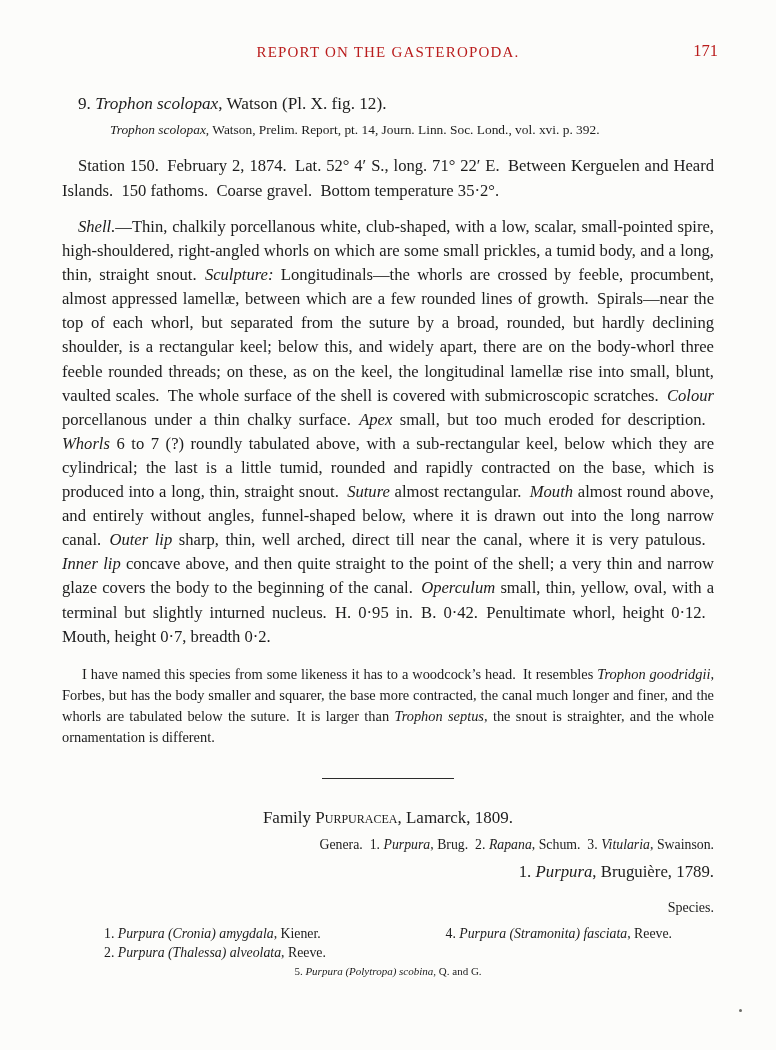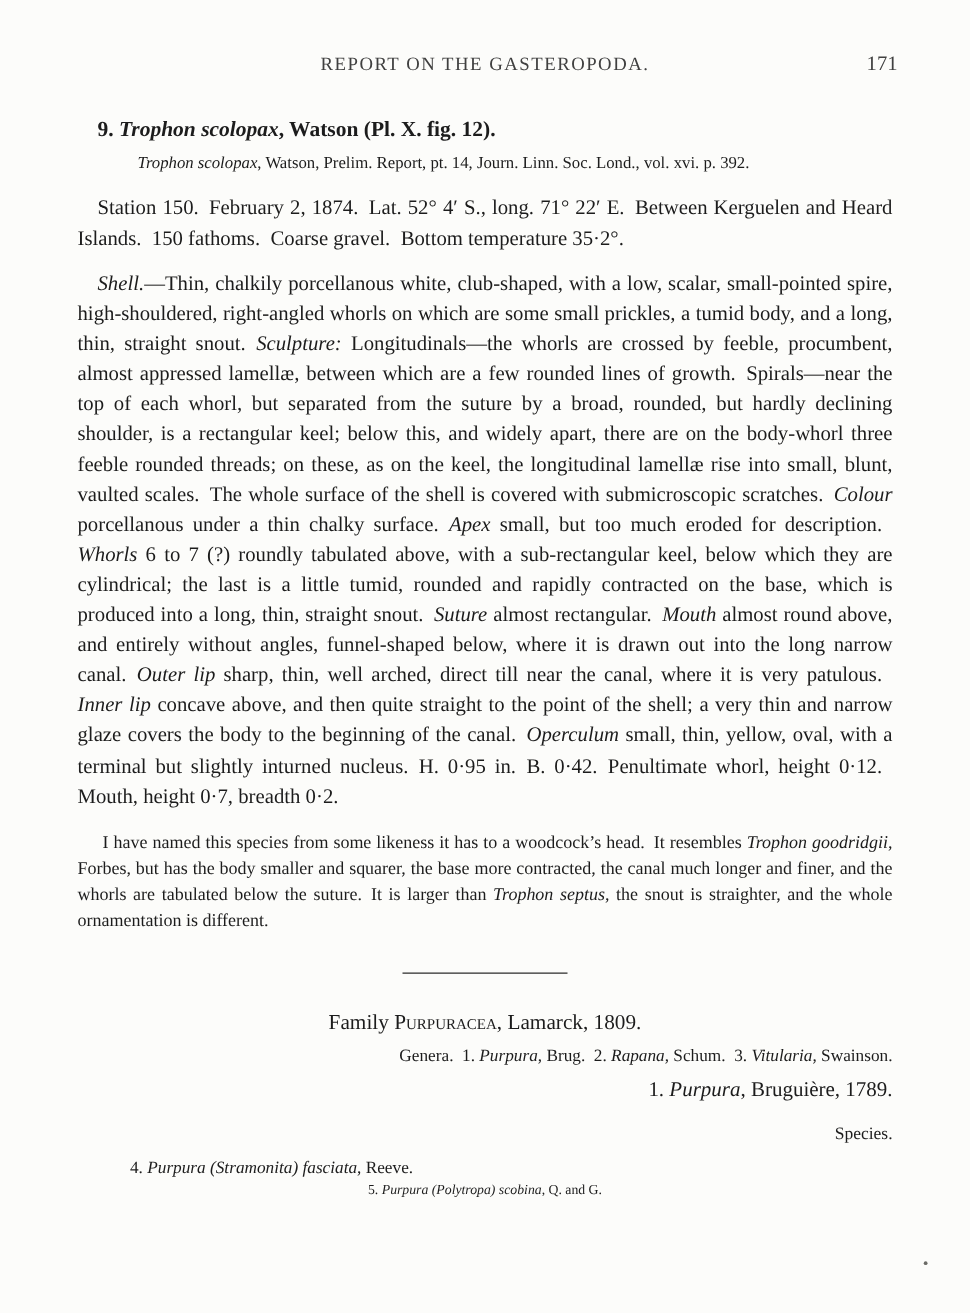--- a/index.html
+++ b/index.html
@@ -19,33 +19,32 @@
   }
   p { margin: 0; }
   .it { font-style: italic; }
   .sc { font-variant: small-caps; }
 
   .running-head {
     position: relative;
     text-align: center;
     font-size: 15px;
     letter-spacing: 1.2px;
-    color: #404040;
+    color: #b91c1c;
   }
   .page-num {
     position: absolute;
     right: -4px; top: -3px;
     font-size: 16.5px;
     letter-spacing: 0;
   }
 
   .species-head {
     margin: 33px 0 0 16px;
     font-size: 17.2px;
-    font-weight: bold;
   }
   .citation {
     margin: 8px 0 0 48px;
     font-size: 13.4px;
   }
   .station {
     margin: 15px 0 0 0;
     font-size: 16.6px;
     line-height: 25px;
     text-align: justify;
@@ -137,20 +136,24 @@
   <p class="family-head"><span>Family </span><span class="sc">Purpuracea</span><span>, Lamarck, 1809.</span></p>
 
   <p class="genera"><span>Genera. 1. </span><span class="it">Purpura</span><span>, Brug. 2. </span><span class="it">Rapana</span><span>, Schum. 3. </span><span class="it">Vitularia</span><span>, Swainson.</span></p>
 
   <p class="genus-head"><span>1. </span><span class="it">Purpura</span><span>, Bruguière, 1789.</span></p>
 
   <p class="species-label">Species.</p>
 
   <div class="species-cols">
     <div class="col">
+      <p><span>1. </span><span class="it">Purpura (Cronia) amygdala</span><span>, Kiener.</span></p>
+      <p><span>2. </span><span class="it">Purpura (Thalessa) alveolata</span><span>, Reeve.</span></p>
+    </div>
+    <div class="col">
       <p><span>4. </span><span class="it">Purpura (Stramonita) fasciata</span><span>, Reeve.</span></p>
     </div>
   </div>
 
   <p class="species-center"><span>5. </span><span class="it">Purpura (Polytropa) scobina</span><span>, Q. and G.</span></p>
 
   <div class="speck"></div>
 
 </div>
 

